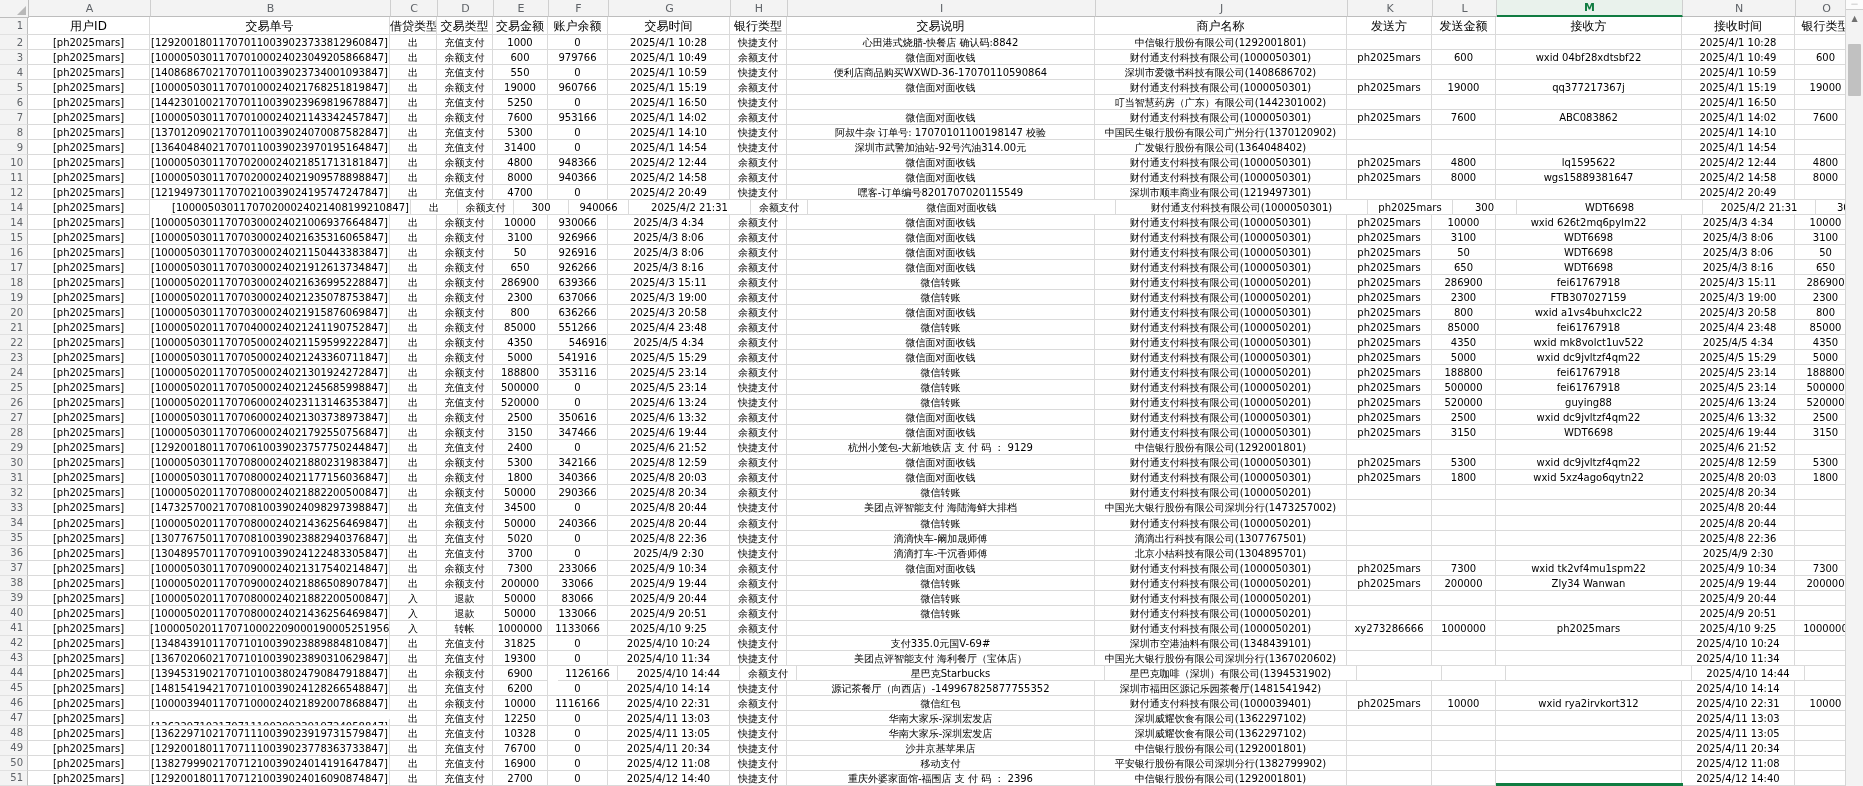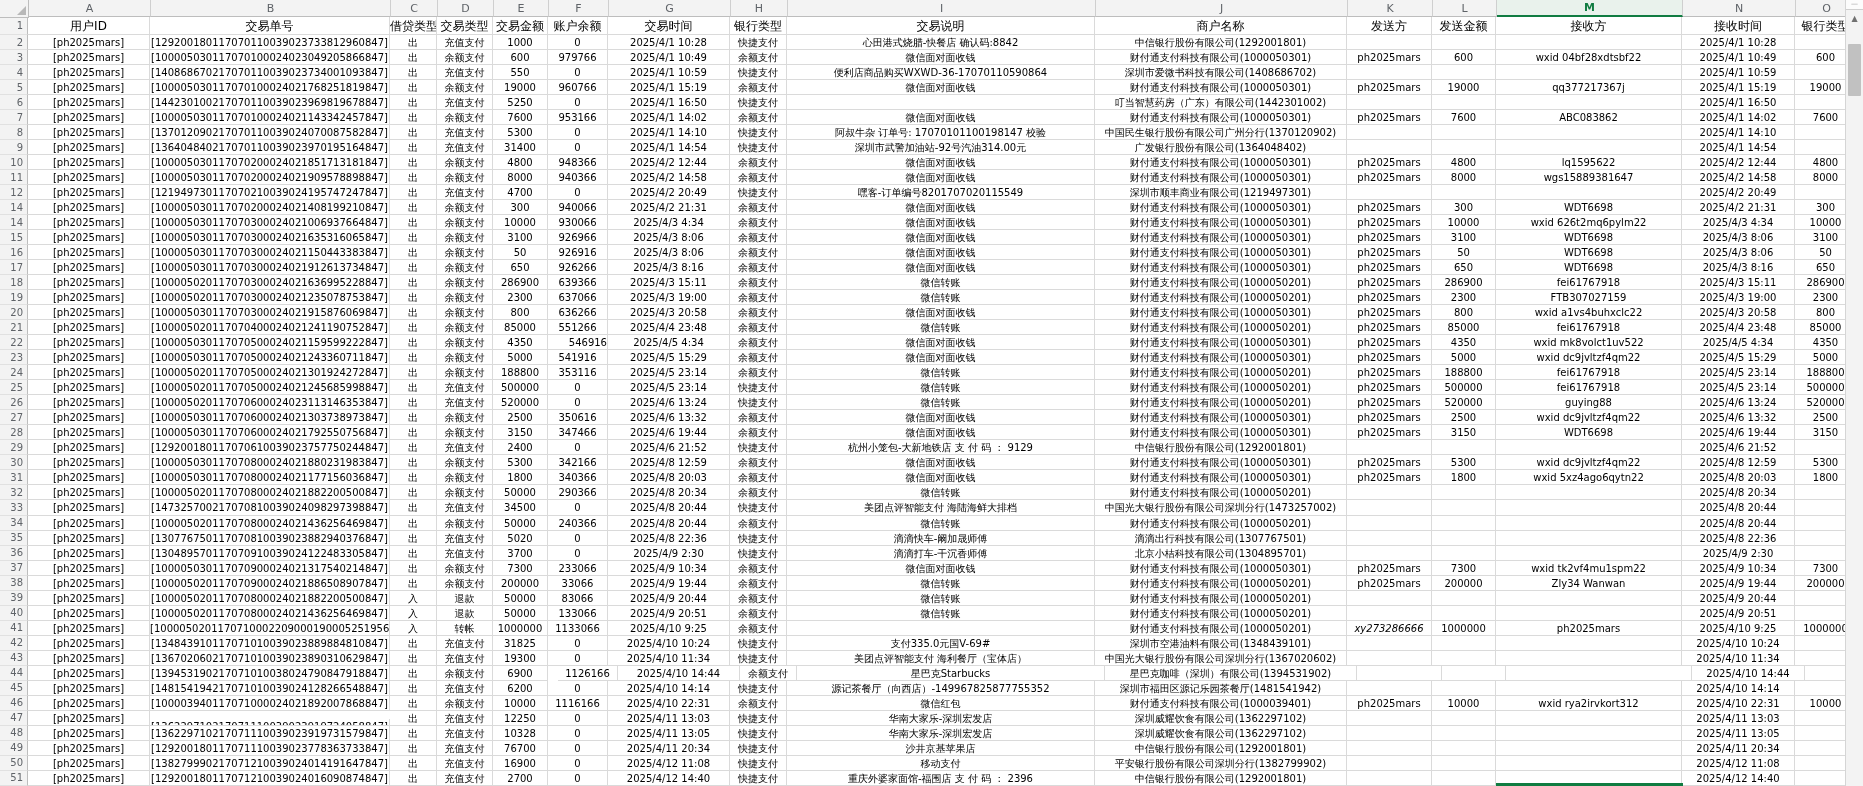--- a/index.html
+++ b/index.html
@@ -268,21 +268,21 @@
         <div class="cell" style="width: 252px;">深圳市顺丰商业有限公司(1219497301)</div>
         <div class="cell" style="width: 85px;"></div>
         <div class="cell" style="width: 64px;"></div>
         <div class="cell" style="width: 186px;"></div>
         <div class="cell" style="width: 113px;">2025/4/2 20:49</div>
         <div class="cell" style="width: 62px;"></div>
       </div>
       <div class="data-row">
         <div class="num-gut">14</div>
         <div class="cell" style="width: 122px;">[ph2025mars]</div>
-        <div class="cell" style="width: 240px;">[100005030117070200024021408199210847]</div>
+        <div class="cell" style="width: 240px; margin-left: 21px;">[100005030117070200024021408199210847]</div>
         <div class="cell" style="width: 47px;">出</div>
         <div class="cell" style="width: 56px;">余额支付</div>
         <div class="cell" style="width: 55px;">300</div>
         <div class="cell" style="width: 60px;">940066</div>
         <div class="cell" style="width: 122px;">2025/4/2 21:31</div>
         <div class="cell" style="width: 57px;">余额支付</div>
         <div class="cell" style="width: 308px;">微信面对面收钱</div>
         <div class="cell" style="width: 252px;">财付通支付科技有限公司(1000050301)</div>
         <div class="cell" style="width: 85px;">ph2025mars</div>
         <div class="cell" style="width: 64px;">300</div>
@@ -781,21 +781,21 @@
         <div class="cell" style="width: 122px;">[ph2025mars]</div>
         <div class="cell" style="width: 240px;">[1000050201170710002209000190005251956847]</div>
         <div class="cell" style="width: 47px;">入</div>
         <div class="cell" style="width: 56px;">转帐</div>
         <div class="cell" style="width: 55px;">1000000</div>
         <div class="cell" style="width: 60px;">1133066</div>
         <div class="cell" style="width: 122px;">2025/4/10 9:25</div>
         <div class="cell" style="width: 57px;">余额支付</div>
         <div class="cell" style="width: 308px;"></div>
         <div class="cell" style="width: 252px;">财付通支付科技有限公司(1000050201)</div>
-        <div class="cell" style="width: 85px; font-style: italic;">xy273286666</div>
+        <div class="cell" style="width: 85px;">xy273286666</div>
         <div class="cell" style="width: 64px;">1000000</div>
         <div class="cell" style="width: 186px;">ph2025mars</div>
         <div class="cell" style="width: 113px;">2025/4/10 9:25</div>
         <div class="cell" style="width: 62px;">1000000</div>
       </div>
       <div class="data-row">
         <div class="num-gut">42</div>
         <div class="cell" style="width: 122px;">[ph2025mars]</div>
         <div class="cell" style="width: 240px;">[134843910117071010039023889884810847]</div>
         <div class="cell" style="width: 47px;">出</div>

